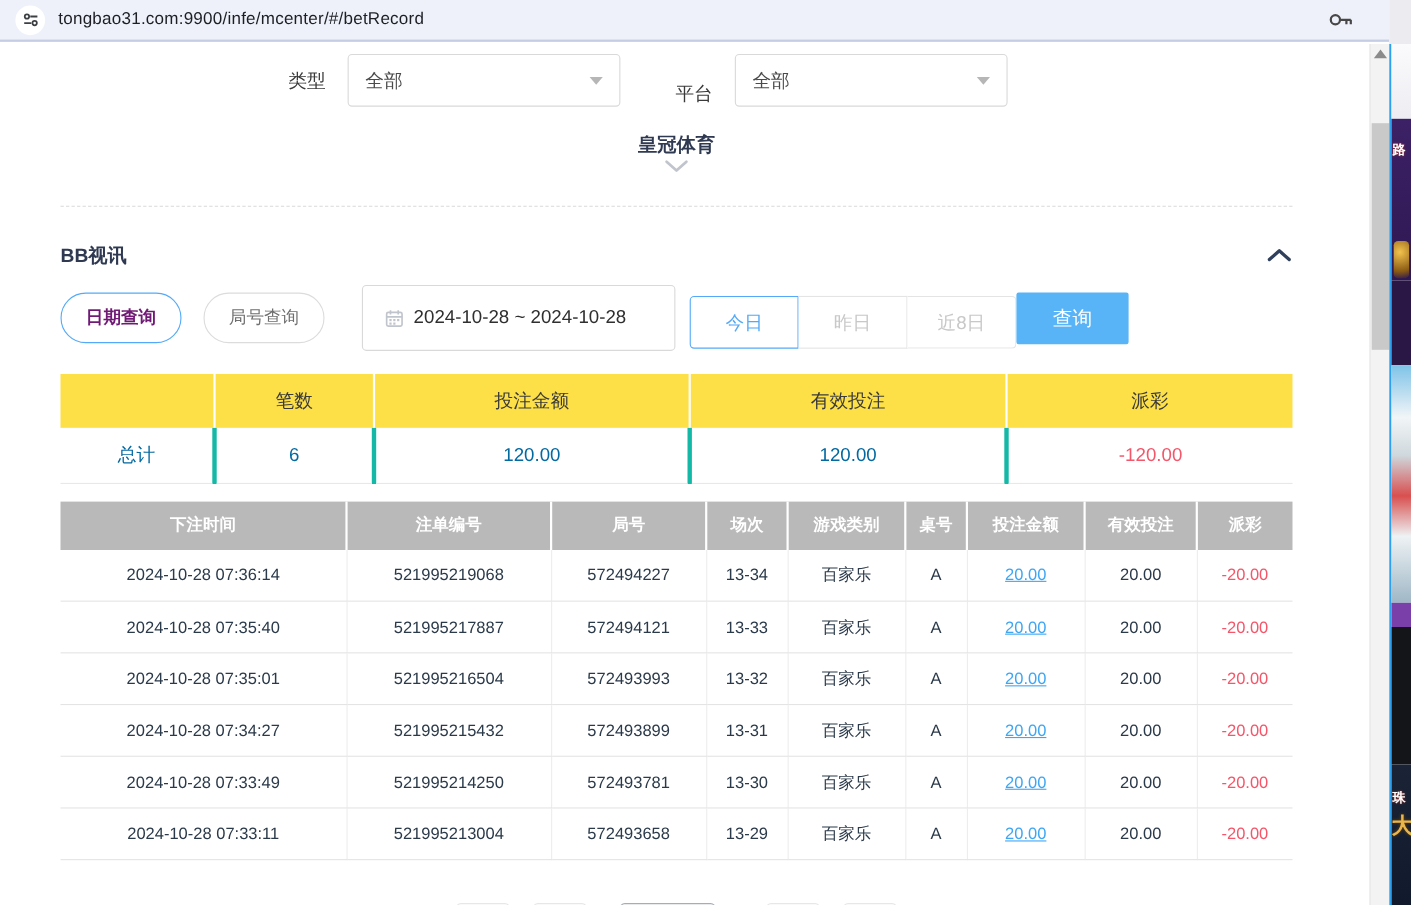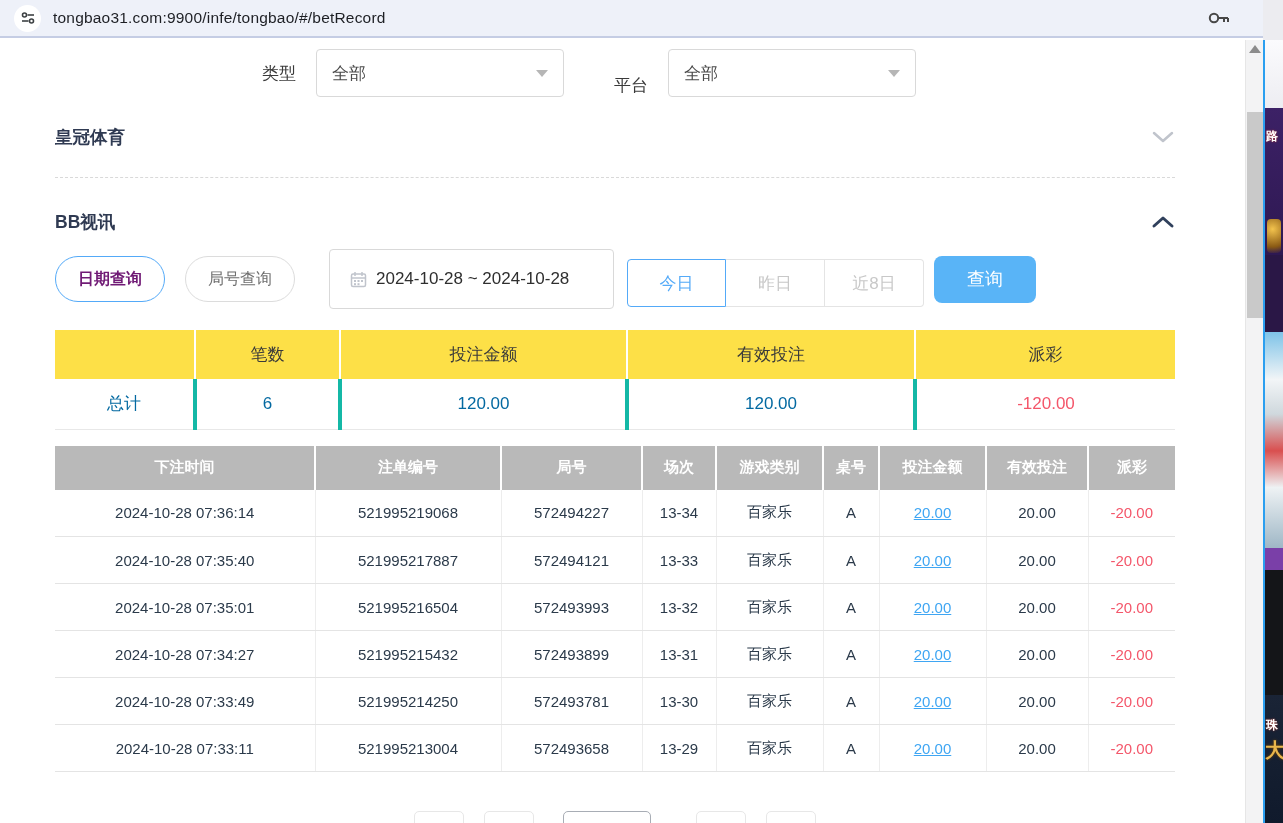--- a/index.html
+++ b/index.html
@@ -23,41 +23,41 @@
   .filter-label { font-size:17px; color:#3a3a3a; margin-right:20px; }
   .select-box { width:248px; height:48px; border:1px solid #d9d9d9; border-radius:4px;
     display:flex; align-items:center; padding:0 15px; cursor:pointer; background:#fff; }
   .select-value { font-size:17px; color:#4a4a4a; flex:1; }
   .caret-down { width:0; height:0; border-left:6px solid transparent;
     border-right:6px solid transparent; border-top:7px solid #b6b6b6; }
   .platform-group { margin-left:50px; display:flex; align-items:flex-end; }
 
   .section-head { display:flex; align-items:center; justify-content:space-between; }
   .section-title { font-size:17.5px; font-weight:bold; color:#2f3a52; }
-  .sec-crown { margin-top:28px; padding-bottom:28px; border-bottom:1px dashed #d9d9d9; }
+  .sec-crown { margin-top:22px; padding-bottom:28px; border-bottom:1px dashed #d9d9d9;flex-direction:column; }
   .sec-bb { margin-top:32px; }
   .chev { cursor:pointer; display:flex; }
 
   
   .query-row { margin-top:21px; height:48px; display:flex; align-items:center; }
   .pill { height:46px; border-radius:23px; background:#fff; display:flex; align-items:center;
     justify-content:center; font-size:16px; cursor:pointer; padding:0 22px; }
   .pill-active { border:1px solid #54aaf8; color:#701a75; font-weight:bold; }
   .pill-plain { border:1px solid #dcdcdc; color:#6f6f6f; margin-left:20px; }
   .date-box { margin-left:34px; width:285px; height:60px; border:1px solid #d9d9d9;
     border-radius:4px; display:flex; align-items:center; padding:0 20px; cursor:pointer; }
   .date-text { font-size:17px; color:#2f2f2f; margin-left:9px; white-space:nowrap; }
   .seg-group { margin-left:13px; display:flex; height:40px; }
   .seg { width:99px; height:48px; background:#fff; border:1px solid #e4e4e4; border-left-width:0;
     display:flex; align-items:center; justify-content:center; font-size:17px; color:#c8c8c8; cursor:pointer; }
   .seg:first-child { border-left-width:1px; border-radius:4px 0 0 4px; }
   .seg:last-child { border-radius:0 4px 4px 0; }
   .seg-active { border:1px solid #54aaf8 !important; color:#54aaf8; }
-  .search-btn { margin-left:10px; width:102px; height:47px; background:#59b4f7; border:none;
-    border-radius:8px; color:#fff; font-size:18px; cursor:pointer;
+  .search-btn { width:102px; height:47px; background:#59b4f7; border:none;
+    border-radius:2px; color:#fff; font-size:18px; cursor:pointer;
     font-family:"Liberation Sans","DejaVu Sans",sans-serif; }
 
   
   table { border-collapse:collapse; table-layout:fixed; }
   .summary-table { margin-top:27px; width:1120px; }
   .summary-table th { background:#fde047; height:49px; font-size:17px; font-weight:normal;
     color:#3a3a3a; border-right:2px solid #fff; text-align:center; }
   .summary-table th:last-child { border-right:none; }
   .summary-table td { height:50px; font-size:17px; color:#0369a1; text-align:center;
     border-bottom:1px solid #e8e8e8; border-right:4px solid #14b8a6; background:#fff; }
@@ -116,21 +116,21 @@
 
 <div class="urlbar">
   <span class="site-icon-circle">
     <svg width="16" height="16" viewBox="0 0 16 16">
       <circle cx="4.5" cy="5" r="2" fill="none" stroke="#3c4043" stroke-width="1.6"></circle>
       <line x1="7.5" y1="5" x2="14" y2="5" stroke="#3c4043" stroke-width="1.6"></line>
       <circle cx="11.5" cy="11" r="2" fill="none" stroke="#3c4043" stroke-width="1.6"></circle>
       <line x1="2" y1="11" x2="8.5" y2="11" stroke="#3c4043" stroke-width="1.6"></line>
     </svg>
   </span>
-  <span class="url-text">tongbao31.com:9900/infe/tongbao/#/betRecord</span>
+  <span class="url-text">tongbao31.com:9900/infe/mcenter/#/betRecord</span>
   <span class="key-wrap">
     <svg width="24" height="18" viewBox="0 0 24 18">
       <circle cx="7" cy="9" r="4.2" fill="none" stroke="#474747" stroke-width="2"></circle>
       <line x1="11.2" y1="9" x2="21" y2="9" stroke="#474747" stroke-width="2"></line>
       <line x1="17" y1="9" x2="17" y2="13" stroke="#474747" stroke-width="2"></line>
       <line x1="21" y1="9" x2="21" y2="13" stroke="#474747" stroke-width="2"></line>
     </svg>
   </span>
 </div>
 

